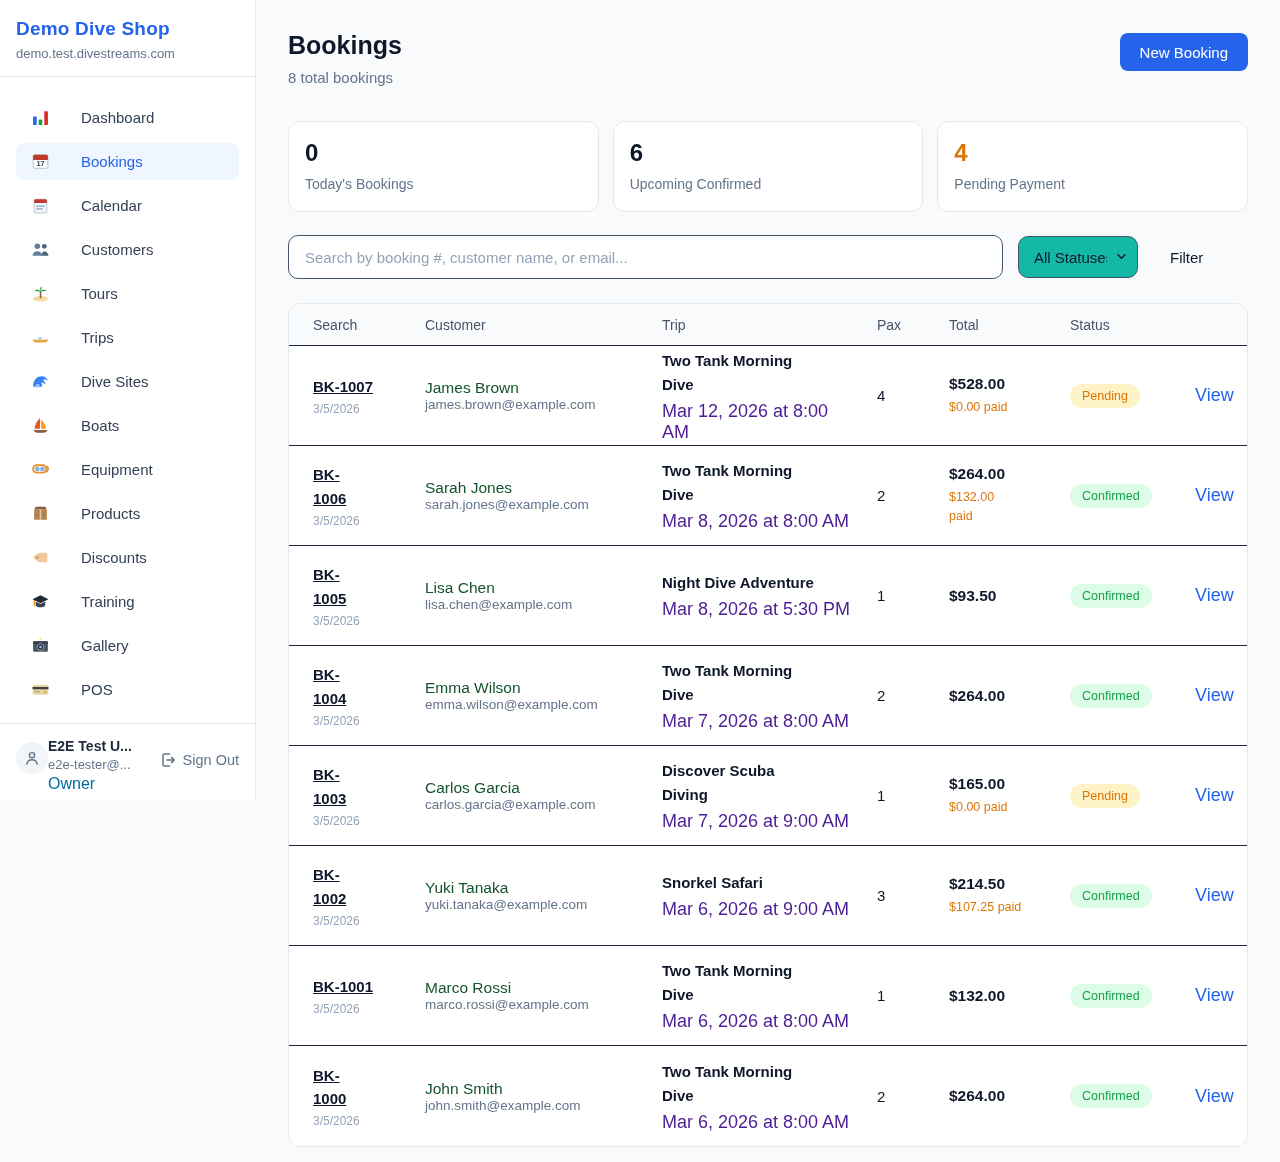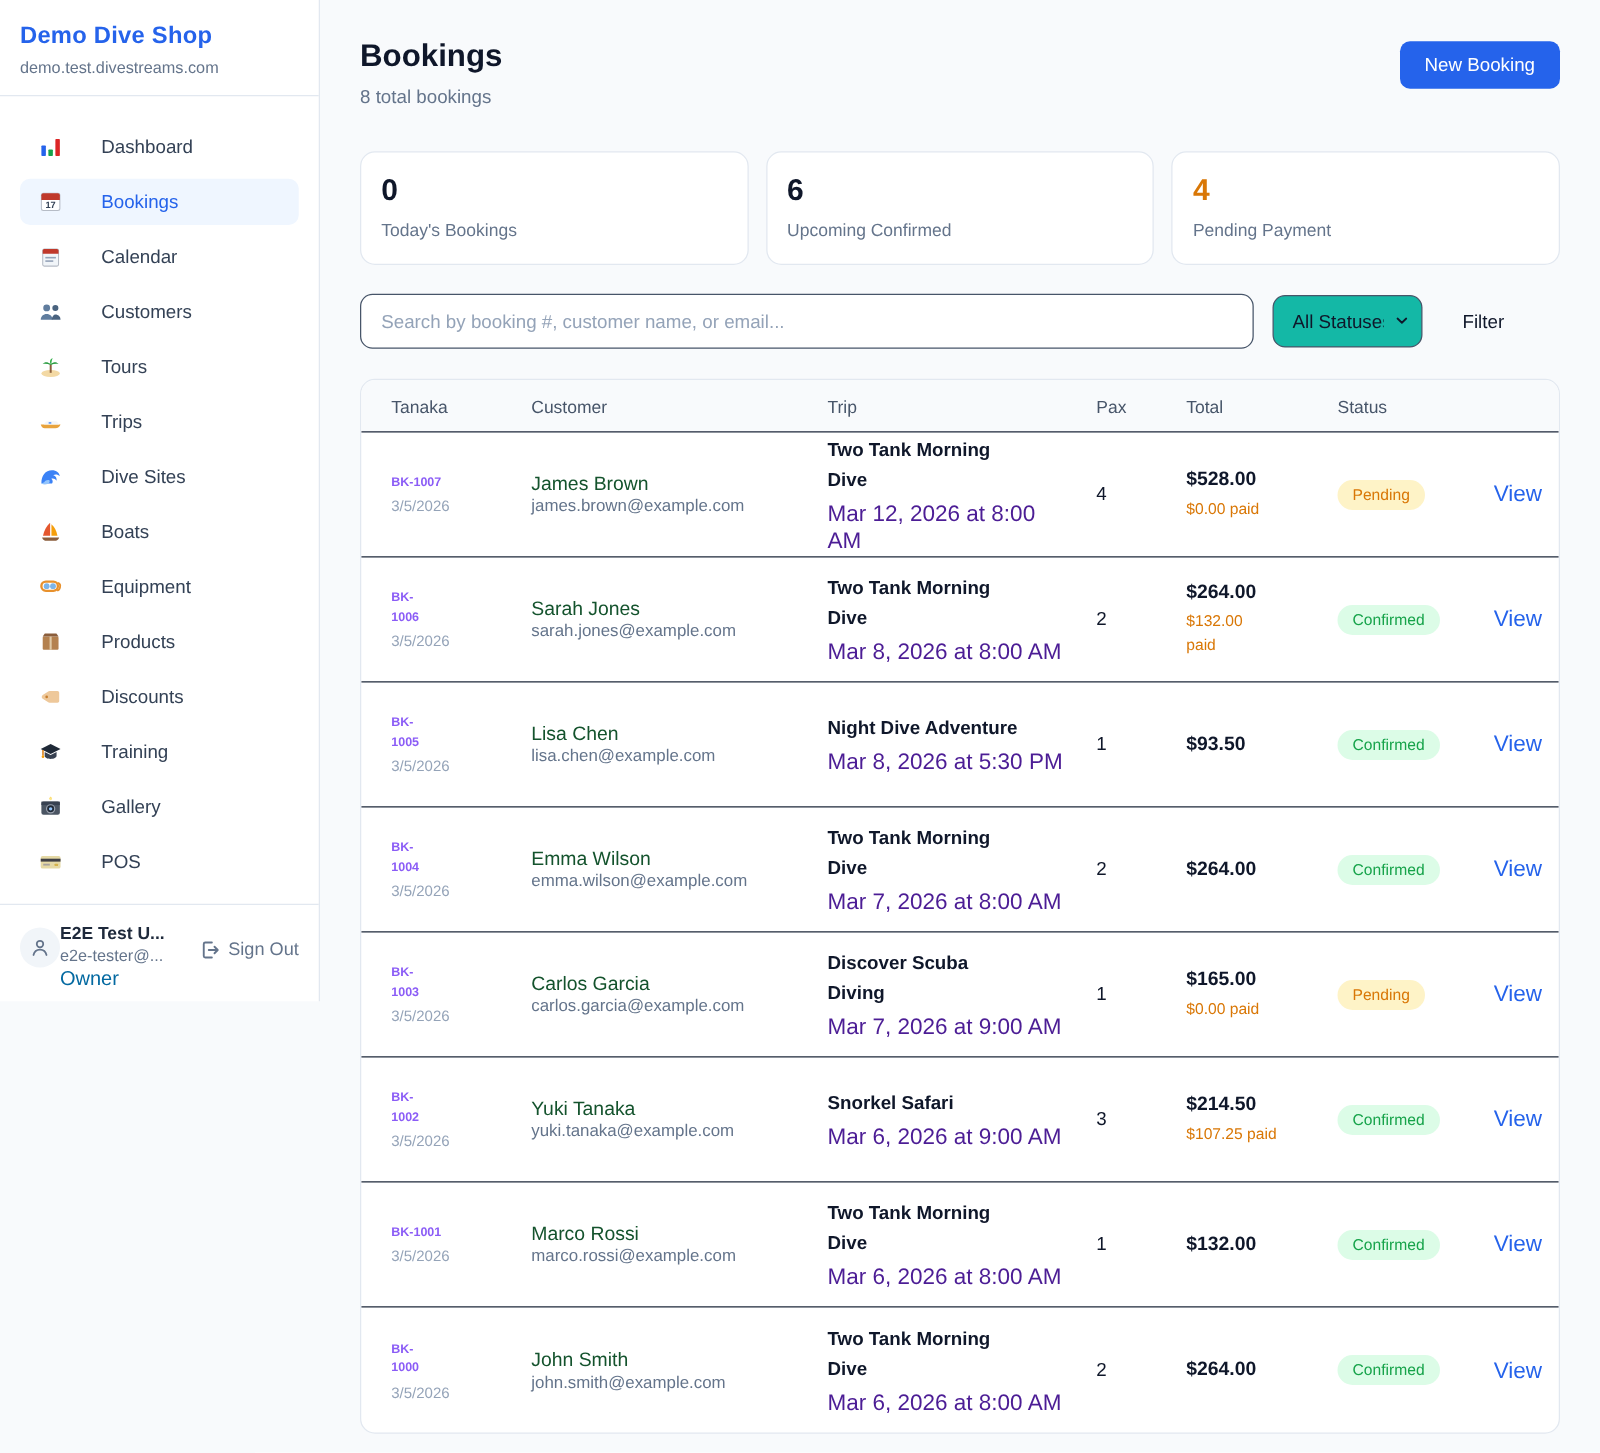--- a/index.html
+++ b/index.html
@@ -107,21 +107,21 @@
     padding-left:24px; padding-right:24px;
   }
   .thead {
     height:42px; align-items:center;
     background:#f8fafc; border-bottom:1px solid #1e293b;
   }
   .th { font-size:14px; color:#475569; }
   .trow { min-height:100px; align-items:center; border-bottom:1px solid #1e293b; }
   .trow:last-child { border-bottom:none; }
 
-  .bk-id { color:#8b5cf6; font-weight:bold; font-size:10px; white-space:pre-line; line-height:1.55; cursor:pointer; }
+  .bk-id { color:#0f172a; font-weight:bold; font-size:15px; white-space:pre-line; line-height:1.55; cursor:pointer;text-decoration:underline; }
   .bk-date { color:#94a3b8; font-size:12px; margin-top:4px; }
   .cust-name { font-size:15.5px; color:#14532d; }
   .cust-email { font-size:13.5px; color:#64748b; margin-top:0; }
   .trip-name { font-size:15px; font-weight:bold; color:#0f172a; white-space:pre-line; line-height:1.6; }
   .trip-dt { font-size:18px; color:#4c1d95; margin-top:4px; }
   .pax { font-size:15px; color:#0f172a; }
   .total { font-size:15.5px; font-weight:bold; color:#0f172a; }
   .paid { color:#d97706; font-size:12.5px; margin-top:5px; white-space:pre-line; line-height:1.5; }
   .paid:empty { display:none; }
   .badge {
@@ -346,21 +346,21 @@
       </select>
       <svg class="select-chevron" width="11" height="11" viewBox="0 0 11 11">
           <path d="M2 3.8 5.5 7.2 9 3.8" fill="none" stroke="#0f172a" stroke-width="1.4" stroke-linecap="round" stroke-linejoin="round"></path>
         </svg>
     </div>
     <button class="filter-btn">Filter</button>
   </div>
 
   <div class="table-card">
     <div class="thead">
-      <div class="th">Tanaka</div>
+      <div class="th">Search</div>
       <div class="th">Customer</div>
       <div class="th">Trip</div>
       <div class="th">Pax</div>
       <div class="th">Total</div>
       <div class="th">Status</div>
       <div class="th"></div>
     </div>
 
     <div class="trow">
       <div>

